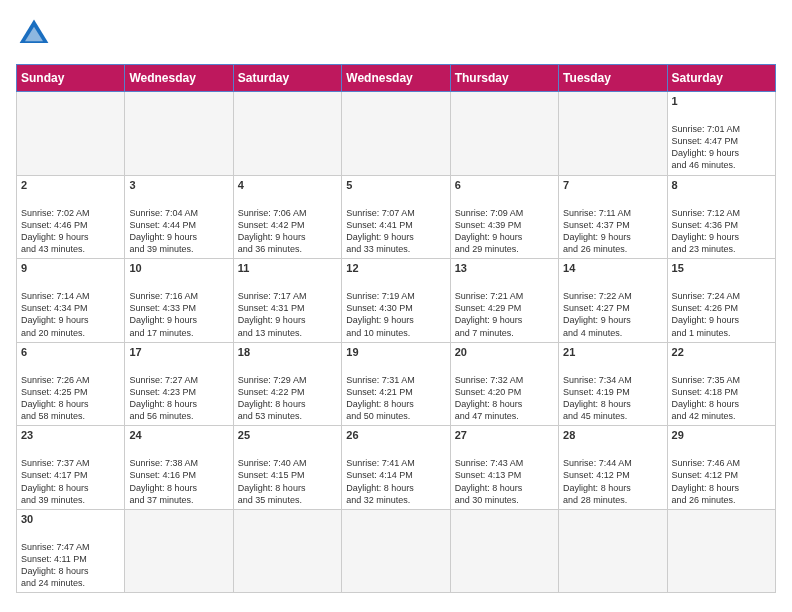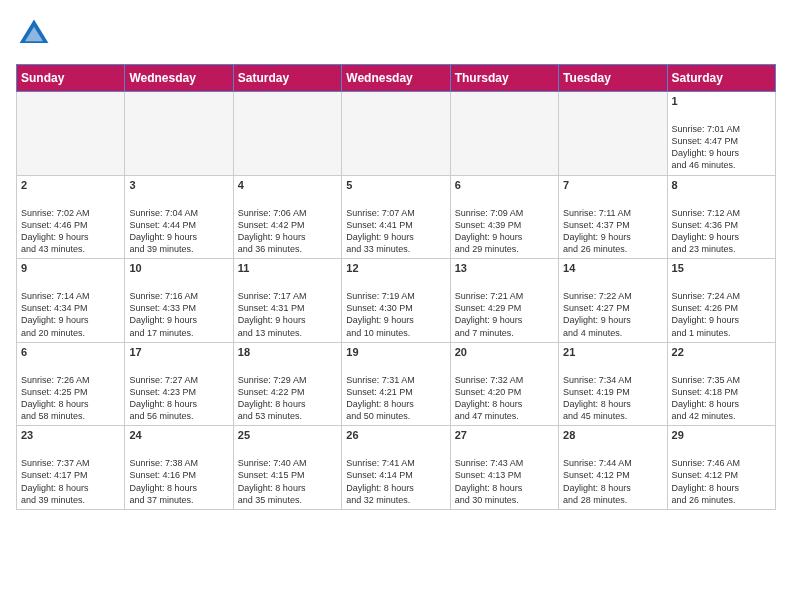--- a/index.html
+++ b/index.html
@@ -249,14 +249,26 @@
         </td>
         <td>
           <span class="day-number">28</span>
           <div class="day-info">Sunrise: 7:44 AM<br>Sunset: 4:12 PM<br>Daylight: 8 hours<br>and 28 minutes.</div>
         </td>
         <td>
           <span class="day-number">29</span>
           <div class="day-info">Sunrise: 7:46 AM<br>Sunset: 4:12 PM<br>Daylight: 8 hours<br>and 26 minutes.</div>
         </td>
       </tr>
+      <tr>
+        <td>
+          <span class="day-number">30</span>
+          <div class="day-info">Sunrise: 7:47 AM<br>Sunset: 4:11 PM<br>Daylight: 8 hours<br>and 24 minutes.</div>
+        </td>
+        <td class="empty"></td>
+        <td class="empty"></td>
+        <td class="empty"></td>
+        <td class="empty"></td>
+        <td class="empty"></td>
+        <td class="empty"></td>
+      </tr>
     </tbody>
 </table>
 
 </body></html>

